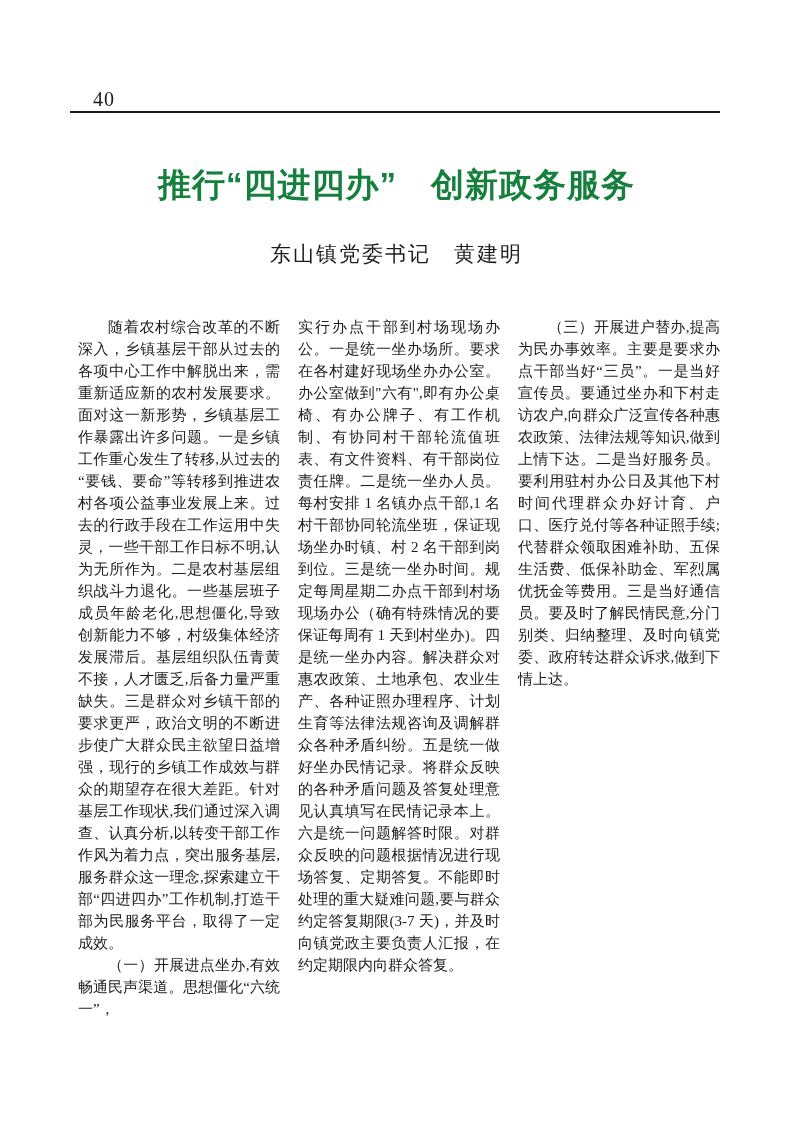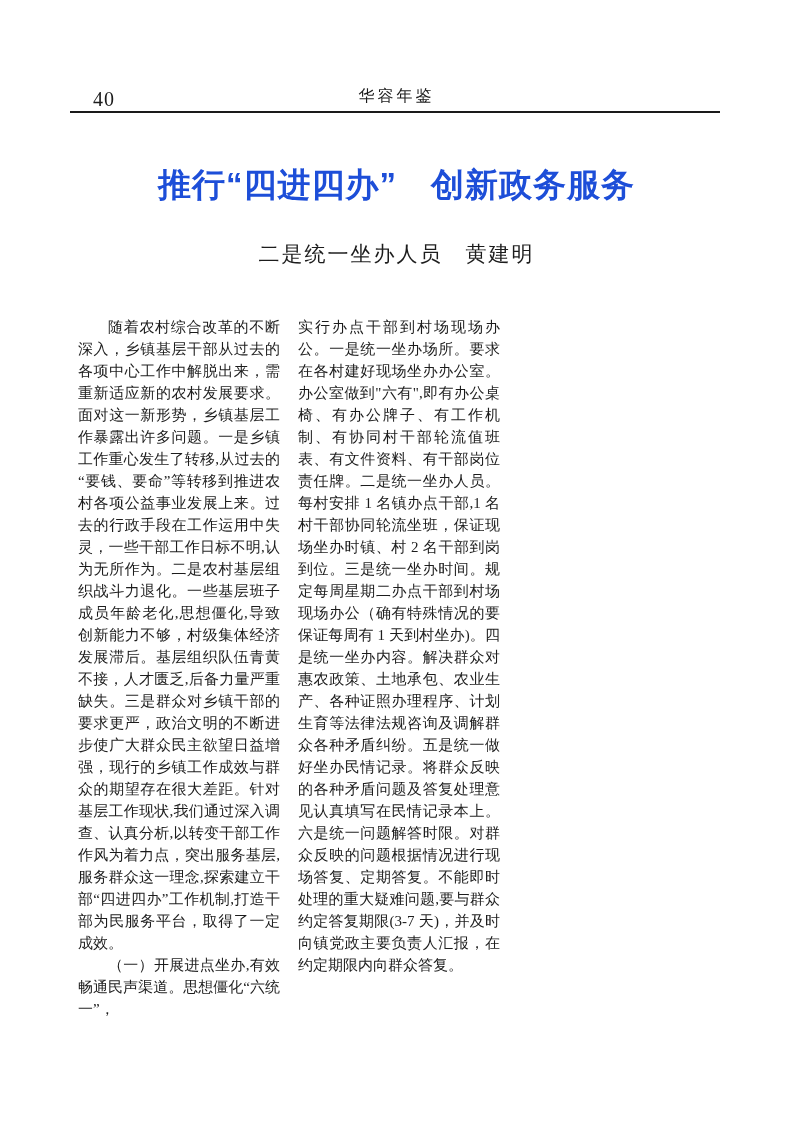--- a/index.html
+++ b/index.html
@@ -36,21 +36,21 @@
   .title {
     position: absolute;
     top: 163px; left: 0;
     width: 100%;
     margin: 0;
     text-align: center;
     font-family: "Liberation Sans", sans-serif;
     font-weight: bold;
     font-size: 33px;
     letter-spacing: 1px;
-    color: #1d4ed8;
+    color: #15803d;
   }
   .byline {
     position: absolute;
     top: 240px; left: 0;
     width: 100%;
     text-align: center;
     font-size: 21px;
     letter-spacing: 2px;
   }
   .body {
@@ -74,30 +74,30 @@
     font-weight: bold;
     font-family: "Liberation Sans", sans-serif;
     color: #111111;
   }
 </style>
 </head>
 <body>
 
 <div class="page">
   <div class="pagenum">40</div>
-  <div class="pubtitle">华容年鉴</div>
   <div class="rule"></div>
 
   <h1 class="title">推行“四进四办”　创新政务服务</h1>
-  <div class="byline">二是统一坐办人员　黄建明</div>
+  <div class="byline">东山镇党委书记　黄建明</div>
 
   <div class="body">
     <div class="col">
       <p class="para indent">随着农村综合改革的不断深入，乡镇基层干部从过去的各项中心工作中解脱出来，需重新适应新的农村发展要求。面对这一新形势，乡镇基层工作暴露出许多问题。一是乡镇工作重心发生了转移,从过去的“要钱、要命”等转移到推进农村各项公益事业发展上来。过去的行政手段在工作运用中失灵，一些干部工作日标不明,认为无所作为。二是农村基层组织战斗力退化。一些基层班子成员年龄老化,思想僵化,导致创新能力不够，村级集体经济发展滞后。基层组织队伍青黄不接，人才匮乏,后备力量严重缺失。三是群众对乡镇干部的要求更严，政治文明的不断进步使广大群众民主欲望日益增强，现行的乡镇工作成效与群众的期望存在很大差距。针对基层工作现状,我们通过深入调查、认真分析,以转变干部工作作风为着力点，突出服务基层,服务群众这一理念,探索建立干部“四进四办”工作机制,打造干部为民服务平台，取得了一定成效。</p>
       <p class="para indent">（一）开展进点坐办,有效畅通民声渠道。思想僵化“六统一”，</p>
     </div>
     <div class="col">
       <p class="para">实行办点干部到村场现场办公。一是统一坐办场所。要求在各村建好现场坐办办公室。办公室做到"六有",即有办公桌椅、有办公牌子、有工作机制、有协同村干部轮流值班表、有文件资料、有干部岗位责任牌。二是统一坐办人员。每村安排 1 名镇办点干部,1 名村干部协同轮流坐班，保证现场坐办时镇、村 2 名干部到岗到位。三是统一坐办时间。规定每周星期二办点干部到村场现场办公（确有特殊情况的要保证每周有 1 天到村坐办)。四是统一坐办内容。解决群众对惠农政策、土地承包、农业生产、各种证照办理程序、计划生育等法律法规咨询及调解群众各种矛盾纠纷。五是统一做好坐办民情记录。将群众反映的各种矛盾问题及答复处理意见认真填写在民情记录本上。六是统一问题解答时限。对群众反映的问题根据情况进行现场答复、定期答复。不能即时处理的重大疑难问题,要与群众约定答复期限(3-7 天)，并及时向镇党政主要负责人汇报，在约定期限内向群众答复。</p>
     </div>
     <div class="col">
+      <p class="para indent">（三）开展进户替办,提高为民办事效率。主要是要求办点干部当好“三员”。一是当好宣传员。要通过坐办和下村走访农户,向群众广泛宣传各种惠农政策、法律法规等知识,做到上情下达。二是当好服务员。要利用驻村办公日及其他下村时间代理群众办好计育、户口、医疗兑付等各种证照手续;代替群众领取困难补助、五保生活费、低保补助金、军烈属优抚金等费用。三是当好通信员。要及时了解民情民意,分门别类、归纳整理、及时向镇党委、政府转达群众诉求,做到下情上达。</p>
     </div>
   </div>
 </div>
 
 </body></html>

